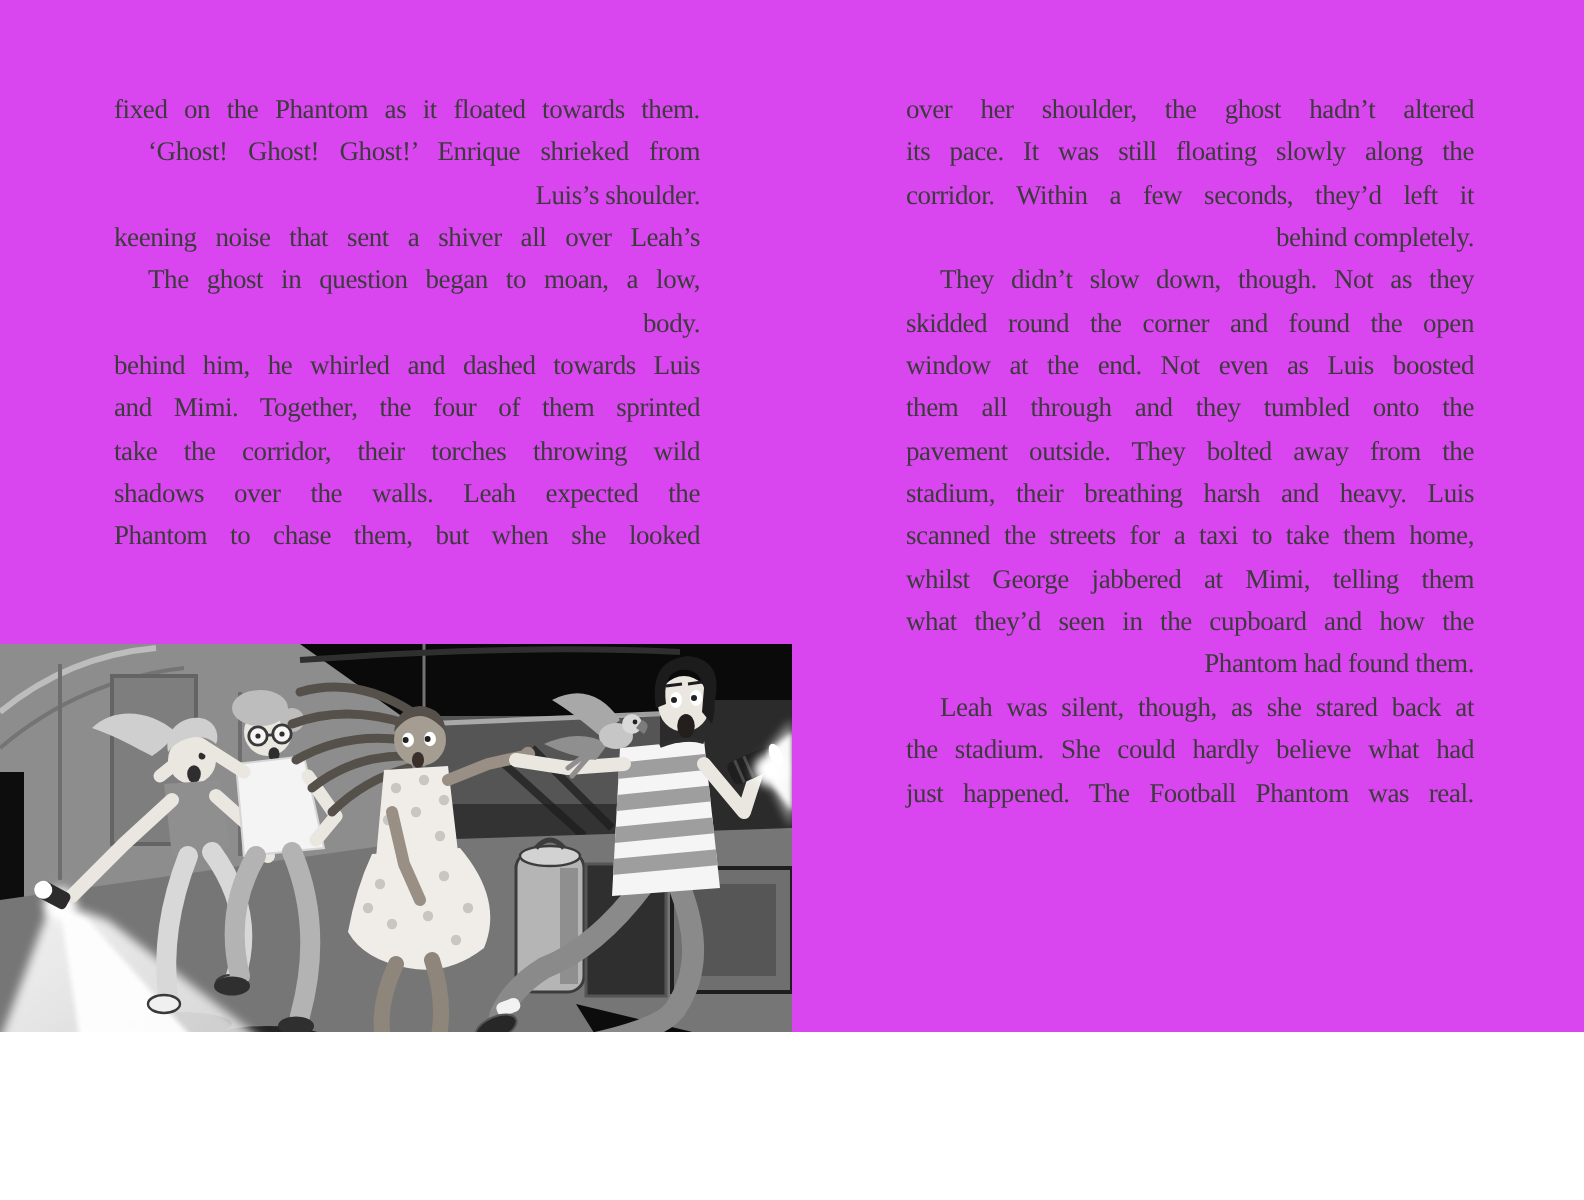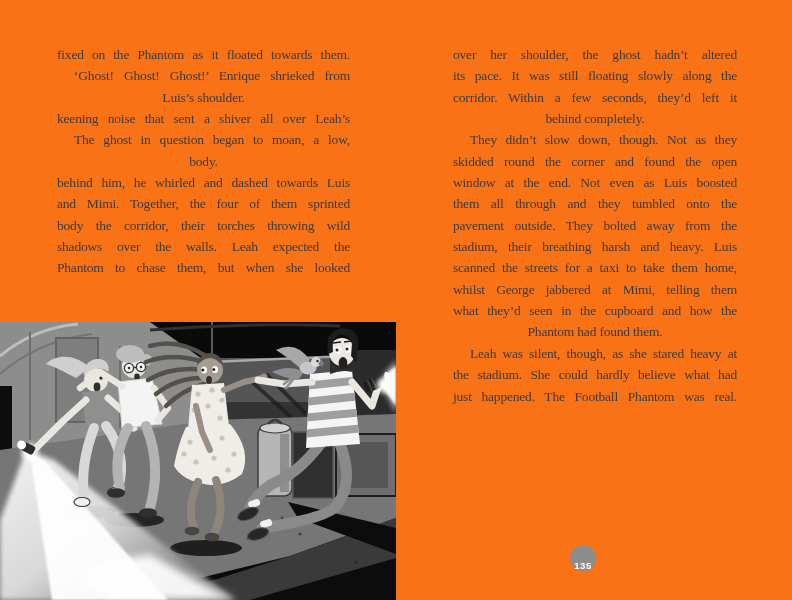--- a/index.html
+++ b/index.html
@@ -1,21 +1,21 @@
 <!DOCTYPE html>
 <html><head>
 <meta charset="utf-8">
 <style>
   html,body{margin:0;padding:0;}
   body{width:792px;height:600px;background:#ffffff;font-family:"Liberation Serif","DejaVu Serif",serif;}
-  .spread{position:relative;width:792px;height:600px;background:#f97316;overflow:hidden;}
+  .spread{position:relative;width:792px;height:516px;background:#d946ef;overflow:hidden;}
   .page-text{position:absolute;top:44px;color:#3b3b3b;font-size:13.5px;line-height:21.35px;letter-spacing:-0.2px;}
   #left-text{left:57px;width:293px;}
   #right-text{left:453px;width:284px;}
-  .line{text-align:center;white-space:normal;}
+  .line{text-align:right;white-space:normal;}
   .line.j{text-align:justify;text-align-last:justify;}
   .line.ind{text-indent:17px;}
   .illu{position:absolute;left:0;top:322px;width:396px;height:278px;display:block;}
   .badge{position:absolute;left:570px;top:545px;width:26px;height:26px;border-radius:50%;
          background:#8c8c8c;color:#ffffff;display:flex;align-items:flex-end;justify-content:center;
          font-family:"Liberation Sans","DejaVu Sans",sans-serif;font-size:9.5px;font-weight:bold;letter-spacing:0.5px;}
 </style>
 </head>
 <body>
 
@@ -23,21 +23,21 @@
 
   <div class="page-text" id="left-text">
       <div class="line j">fixed on the Phantom as it floated towards them.</div>
       <div class="line j ind">‘Ghost! Ghost! Ghost!’ Enrique shrieked from</div>
       <div class="line">Luis’s shoulder.</div>
       <div class="line j">keening noise that sent a shiver all over Leah’s</div>
       <div class="line j ind">The ghost in question began to moan, a low,</div>
       <div class="line">body.</div>
       <div class="line j">behind him, he whirled and dashed towards Luis</div>
       <div class="line j">and Mimi. Together, the four of them sprinted</div>
-      <div class="line j">body the corridor, their torches throwing wild</div>
+      <div class="line j">take the corridor, their torches throwing wild</div>
       <div class="line j">shadows over the walls. Leah expected the</div>
       <div class="line j">Phantom to chase them, but when she looked</div>
     </div>
 
   <svg class="illu" viewBox="0 0 396 278" xmlns="http://www.w3.org/2000/svg">
     <defs>
       <linearGradient id="beamG" x1="30" y1="130" x2="140" y2="278" gradientUnits="userSpaceOnUse">
         <stop offset="0" stop-color="#ffffff"></stop>
         <stop offset="0.55" stop-color="#e6e6e6"></stop>
         <stop offset="1" stop-color="#8f8f8f"></stop>
@@ -254,21 +254,21 @@
       <div class="line j ind">They didn’t slow down, though. Not as they</div>
       <div class="line j">skidded round the corner and found the open</div>
       <div class="line j">window at the end. Not even as Luis boosted</div>
       <div class="line j">them all through and they tumbled onto the</div>
       <div class="line j">pavement outside. They bolted away from the</div>
       <div class="line j">stadium, their breathing harsh and heavy. Luis</div>
       <div class="line j">scanned the streets for a taxi to take them home,</div>
       <div class="line j">whilst George jabbered at Mimi, telling them</div>
       <div class="line j">what they’d seen in the cupboard and how the</div>
       <div class="line">Phantom had found them.</div>
-      <div class="line j ind">Leah was silent, though, as she stared heavy at</div>
+      <div class="line j ind">Leah was silent, though, as she stared back at</div>
       <div class="line j">the stadium. She could hardly believe what had</div>
       <div class="line j">just happened. The Football Phantom was real.</div>
     </div>
 
   <div class="badge">
     <span>135</span>
   </div>
 
 </div>
 

